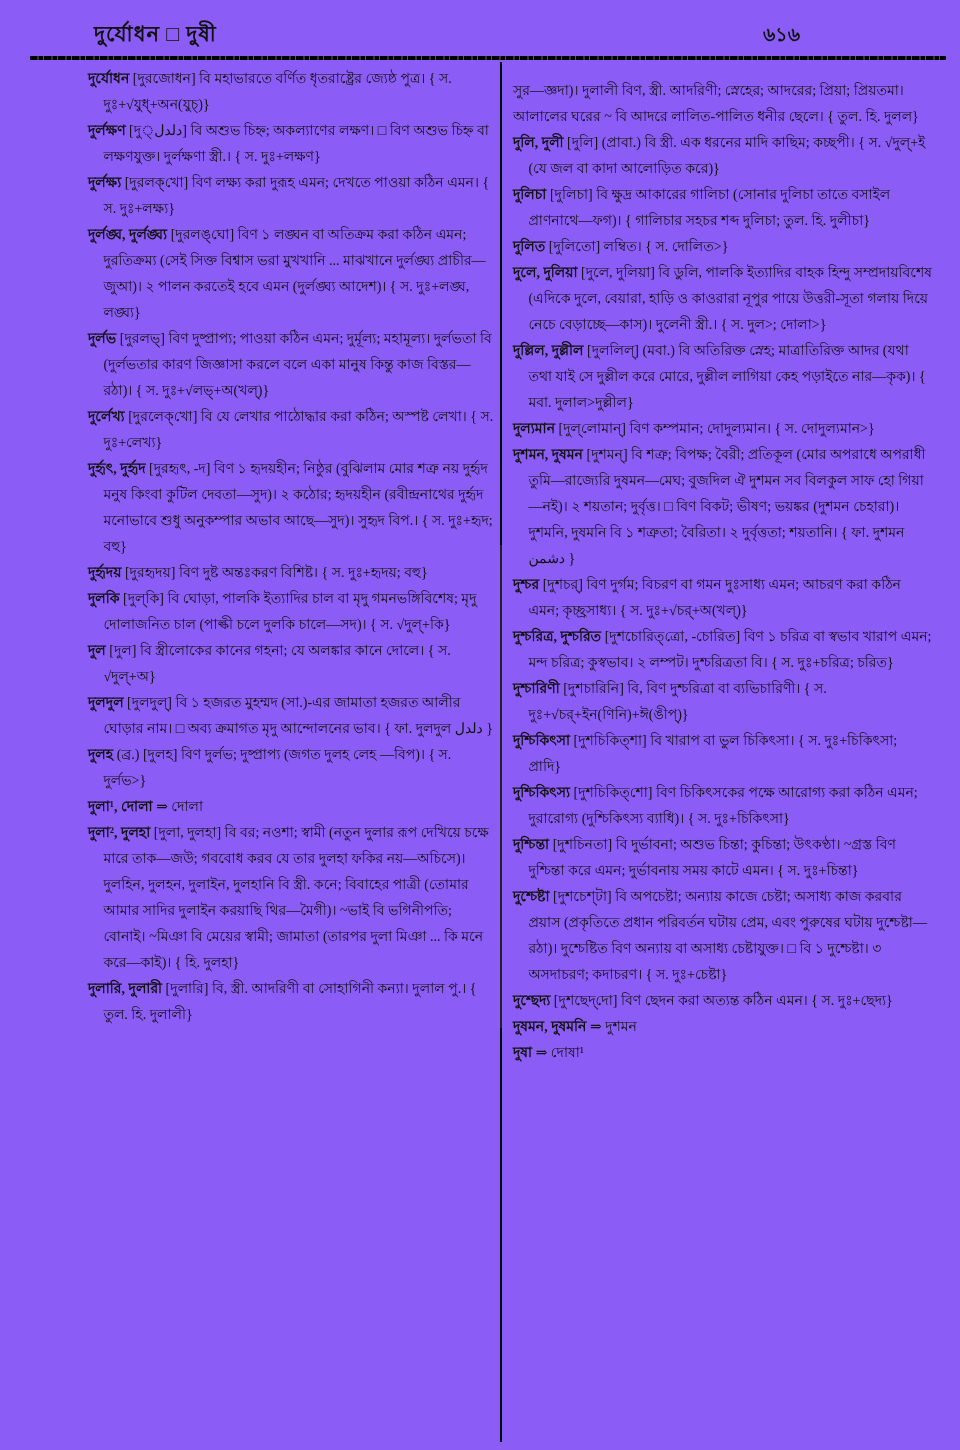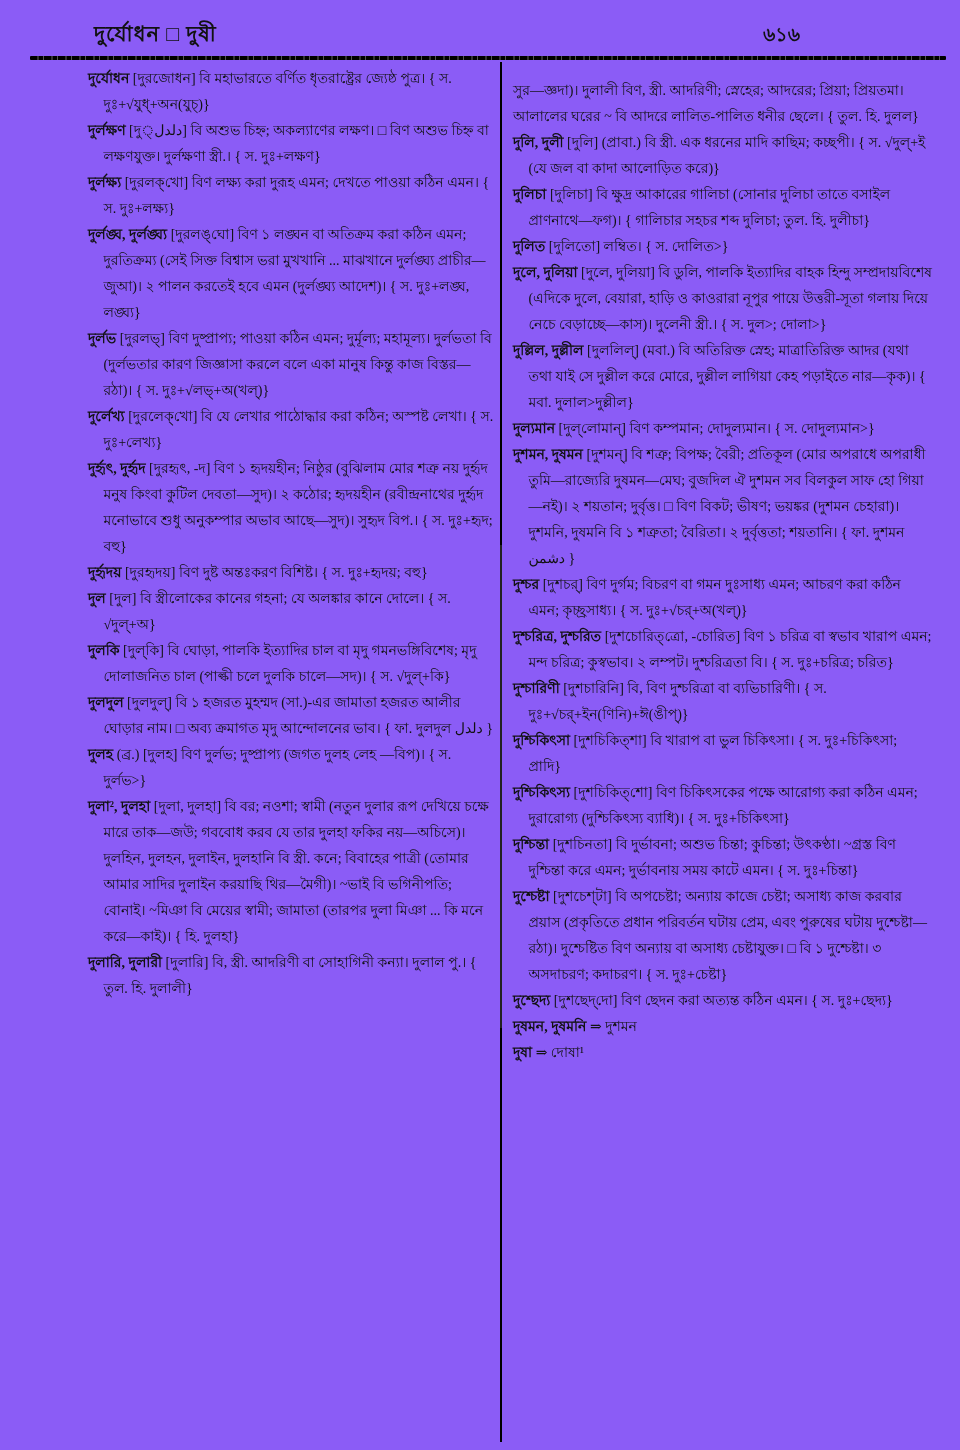--- a/index.html
+++ b/index.html
@@ -100,36 +100,39 @@
 
     <p class="entry">
       <span class="entry-head">দুর্হৃৎ, দুর্হৃদ</span><span class="entry-body"> [দুরহৃৎ, -দ] বিণ ১ হৃদয়হীন; নিষ্ঠুর (বুঝিলাম মোর শত্রু নয় দুর্হৃদ মনুষ কিংবা কুটিল দেবতা—সুদ)। ২ কঠোর; হৃদয়হীন (রবীন্দ্রনাথের দুর্হৃদ মনোভাবে শুধু অনুকম্পার অভাব আছে—সুদ)। সুহৃদ বিপ.। { স. দুঃ+হৃদ; বহু}</span>
     </p>
 
     <p class="entry">
       <span class="entry-head">দুর্হৃদয়</span><span class="entry-body"> [দুরহৃদয়] বিণ দুষ্ট অন্তঃকরণ বিশিষ্ট। { স. দুঃ+হৃদয়; বহু}</span>
     </p>
 
     <p class="entry">
+      <span class="entry-head">দুলকি</span><span class="entry-body"> [দুল্‌কি] বি ঘোড়া, পালকি ইত্যাদির চাল বা মৃদু গমনভঙ্গিবিশেষ; মৃদু দোলাজনিত চাল (পাল্কী চলে দুলকি চালে—সদ)। { স. √দুল্+কি}</span>
+    </p>
+
+    <p class="entry">
       <span class="entry-head">দুল</span><span class="entry-body"> [দুল] বি স্ত্রীলোকের কানের গহনা; যে অলঙ্কার কানে দোলে। { স. √দুল্+অ}</span>
     </p>
 
     <p class="entry">
-      <span class="entry-head">দুলকি</span><span class="entry-body"> [দুল্‌কি] বি ঘোড়া, পালকি ইত্যাদির চাল বা মৃদু গমনভঙ্গিবিশেষ; মৃদু দোলাজনিত চাল (পাল্কী চলে দুলকি চালে—সদ)। { স. √দুল্+কি}</span>
-    </p>
-
-    <p class="entry">
       <span class="entry-head">দুলদুল</span><span class="entry-body"> [দুলদুল্] বি ১ হজরত মুহম্মদ (সা.)-এর জামাতা হজরত আলীর ঘোড়ার নাম। □ অব্য ক্রমাগত মৃদু আন্দোলনের ভাব। { ফা. দুলদুল دلدل }</span>
     </p>
 
 
     <p class="entry">
       <span class="entry-head">দুলহ</span><span class="entry-body"> (ব্র.) [দুলহ] বিণ দুর্লভ; দুষ্প্রাপ্য (জগত দুলহ লেহ —বিপ)। { স. দুর্লভ&gt;}</span>
     </p>
 
+    <p class="entry">
+      <span class="entry-head">দুলা¹, দোলা</span><span class="entry-body"> ⇒ দোলা</span>
+    </p>
 
     <p class="entry">
       <span class="entry-head">দুলা², দুলহা</span><span class="entry-body"> [দুলা, দুলহা] বি বর; নওশা; স্বামী (নতুন দুলার রূপ দেখিয়ে চক্ষে মারে তাক—জউ; গববোধ করব যে তার দুলহা ফকির নয়—অচিসে)। দুলহিন, দুলহন, দুলাইন, দুলহানি বি স্ত্রী. কনে; বিবাহের পাত্রী (তোমার আমার সাদির দুলাইন করয়াছি থির—মৈগী)। ~ভাই বি ভগিনীপতি; বোনাই। ~মিঞা বি মেয়ের স্বামী; জামাতা (তারপর দুলা মিঞা ... কি মনে করে—কাই)। { হি. দুলহা}</span>
     </p>
 
     <p class="entry">
       <span class="entry-head">দুলারি, দুলারী</span><span class="entry-body"> [দুলারি] বি, স্ত্রী. আদরিণী বা সোহাগিনী কন্যা। দুলাল পু.। { তুল. হি. দুলালী}</span>
     </p>
 
   </div>

